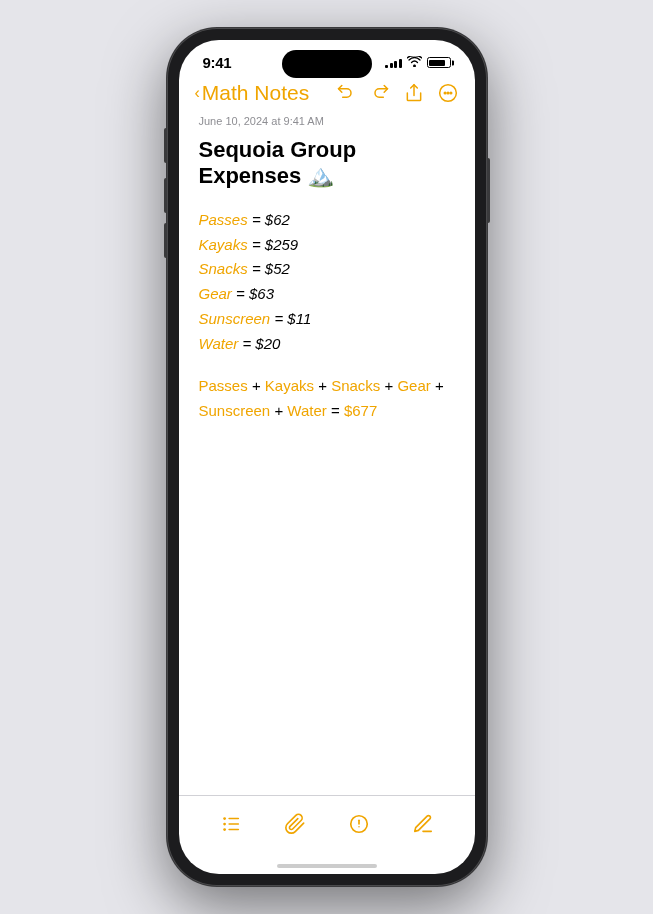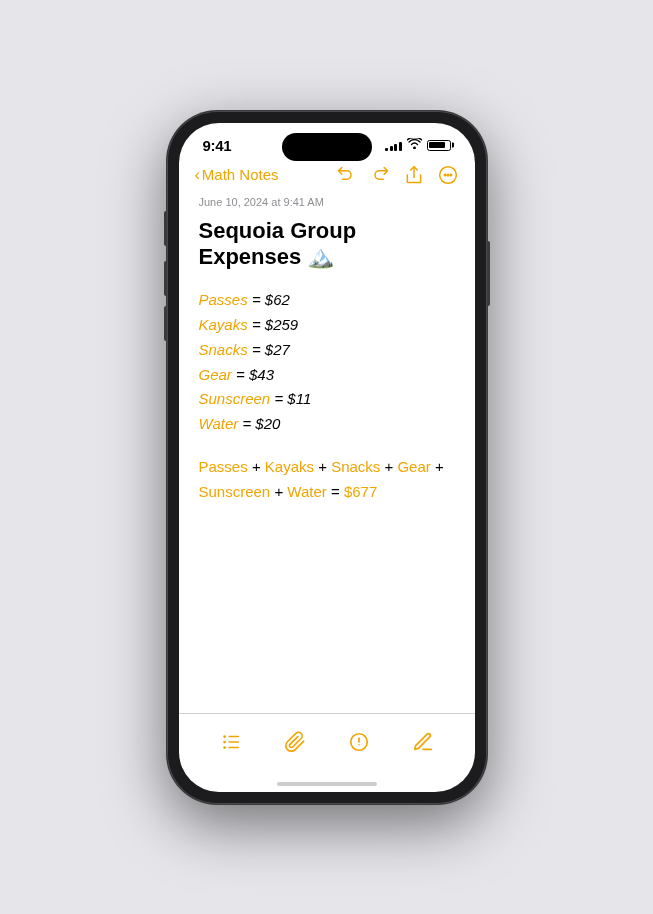--- a/index.html
+++ b/index.html
@@ -8,21 +8,21 @@
       background: #e5e5ea;
       display: flex;
       justify-content: center;
       align-items: center;
       min-height: 100vh;
       font-family: -apple-system, 'SF Pro Display', 'Helvetica Neue', sans-serif;
     }
 
     .phone-frame {
       width: 320px;
-      height: 693px;
+      height: 858px;
       background: #1c1c1e;
       border-radius: 50px;
       padding: 12px;
       box-shadow:
         0 0 0 1px #3a3a3c,
         0 20px 60px rgba(0,0,0,0.5),
         inset 0 0 0 1px #4a4a4c;
       position: relative;
     }
 
@@ -160,21 +160,21 @@
       cursor: pointer;
     }
 
     .nav-back-chevron {
       font-size: 16px;
       font-weight: 400;
       color: #f0a500;
     }
 
     .nav-title-text {
-      font-size: 15px;
+      font-size: 21px;
       color: #f0a500;
       font-weight: 400;
     }
 
     .nav-actions {
       display: flex;
       align-items: center;
       gap: 12px;
     }
 
@@ -373,25 +373,25 @@
         <div class="note-line">
           <span class="label">Passes</span>
           <span class="value"> = $62</span>
         </div>
         <div class="note-line">
           <span class="label">Kayaks</span>
           <span class="value"> = $259</span>
         </div>
         <div class="note-line">
           <span class="label">Snacks</span>
-          <span class="value"> = $27</span>
+          <span class="value"> = $52</span>
         </div>
         <div class="note-line">
           <span class="label">Gear</span>
-          <span class="value"> = $43</span>
+          <span class="value"> = $63</span>
         </div>
         <div class="note-line">
           <span class="label">Sunscreen</span>
           <span class="value"> = $11</span>
         </div>
         <div class="note-line">
           <span class="label">Water</span>
           <span class="value"> = $20</span>
         </div>
       </div>

